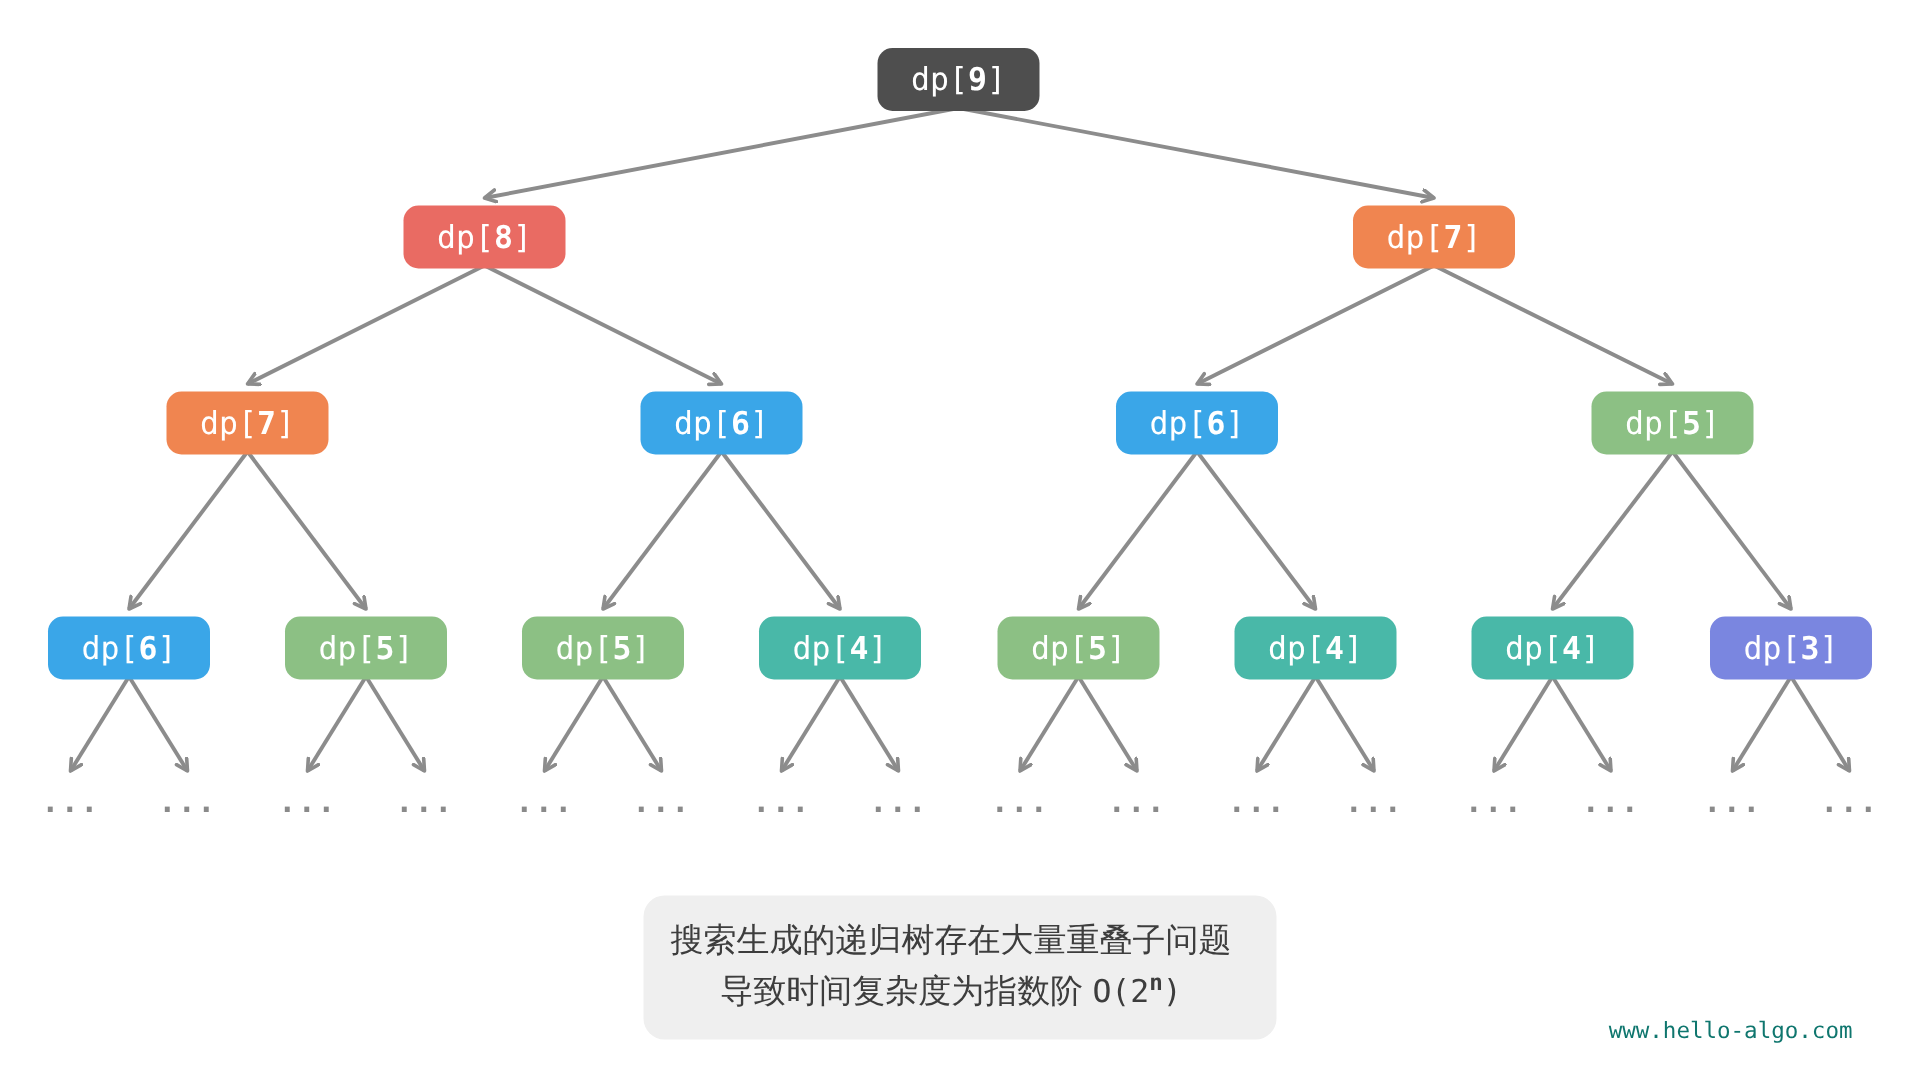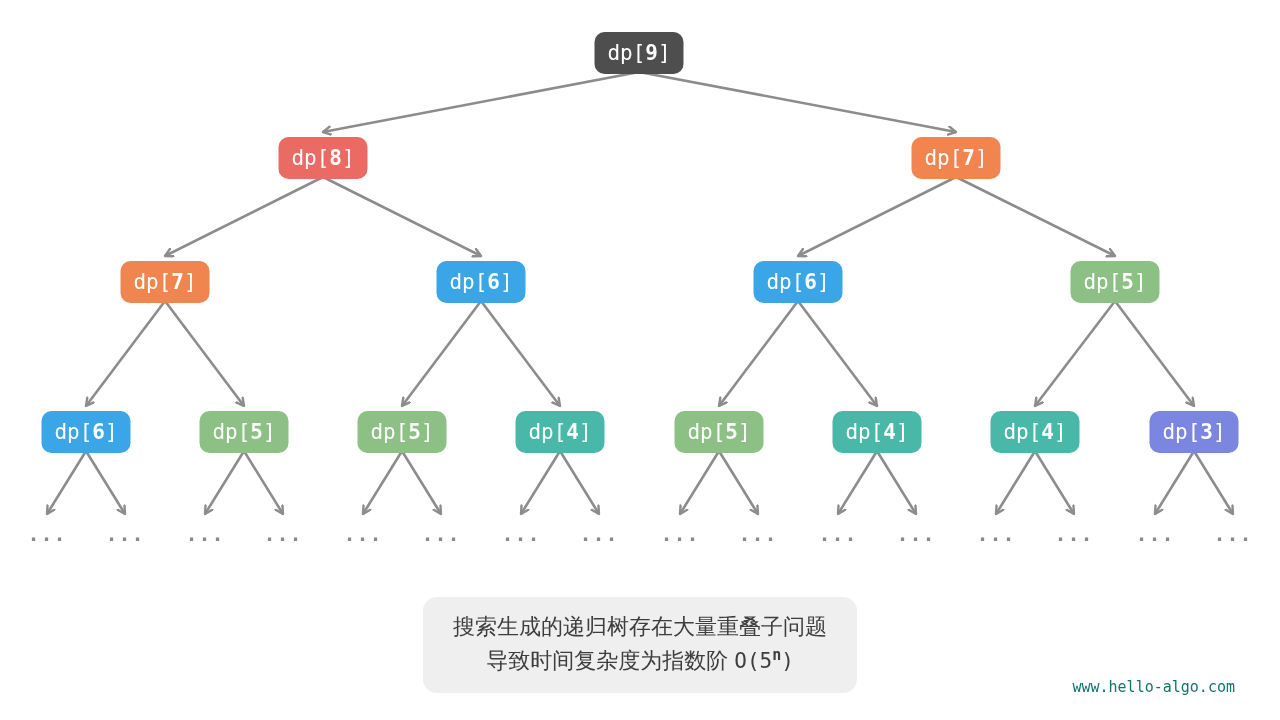--- a/index.html
+++ b/index.html
@@ -15,21 +15,21 @@
     background:#ffffff;
   }
   #edges{
     position:absolute;left:0;top:0;
     width:1280px;height:720px;
     pointer-events:none;
   }
   .node{
     position:absolute;
     transform:translate(-50%,-50%);
-    width:89px;height:42px;
+    width:108px;height:42px;
     border-radius:10px;
     display:flex;align-items:center;justify-content:center;
     color:#ffffff;
     font-family:"DejaVu Sans Mono","Liberation Mono",monospace;
     font-size:21px;
     font-weight:400;
     white-space:nowrap;
     letter-spacing:0px;
   }
   .node .digit{font-weight:700;}
@@ -41,21 +41,21 @@
     font-size:20px;
     font-weight:700;
     letter-spacing:1px;
   }
   .caption{
     position:absolute;
     left:640px;top:597px;
     transform:translateX(-50%);
     background:#efefef;
     border-radius:14px;
-    padding:13px 30px 15px 30px;
+    padding:13px 30px 15px 18px;
     color:#3d3d3d;
     font-size:22px;
     line-height:34px;
     text-align:center;
     white-space:nowrap;
   }
   .caption .math{
     font-family:"DejaVu Sans Mono","Liberation Mono",monospace;
     font-size:21px;
   }
@@ -209,18 +209,18 @@
       <div class="ellipsis" style="left: 838px; top: 534px;">...</div>
       <div class="ellipsis" style="left: 916px; top: 534px;">...</div>
       <div class="ellipsis" style="left: 996px; top: 534px;">...</div>
       <div class="ellipsis" style="left: 1074px; top: 534px;">...</div>
       <div class="ellipsis" style="left: 1155px; top: 534px;">...</div>
       <div class="ellipsis" style="left: 1233px; top: 534px;">...</div>
     </div>
 
   <div class="caption">
     <div>搜索生成的递归树存在大量重叠子问题</div>
-    <div><span>导致时间复杂度为指数阶 </span><span class="math">O(5</span><sup class="math">n</sup><span class="math">)</span></div>
+    <div><span>导致时间复杂度为指数阶 </span><span class="math">O(2</span><sup class="math">n</sup><span class="math">)</span></div>
   </div>
 
   <div class="watermark">www.hello-algo.com</div>
 
 </div>
 
 </body></html>

